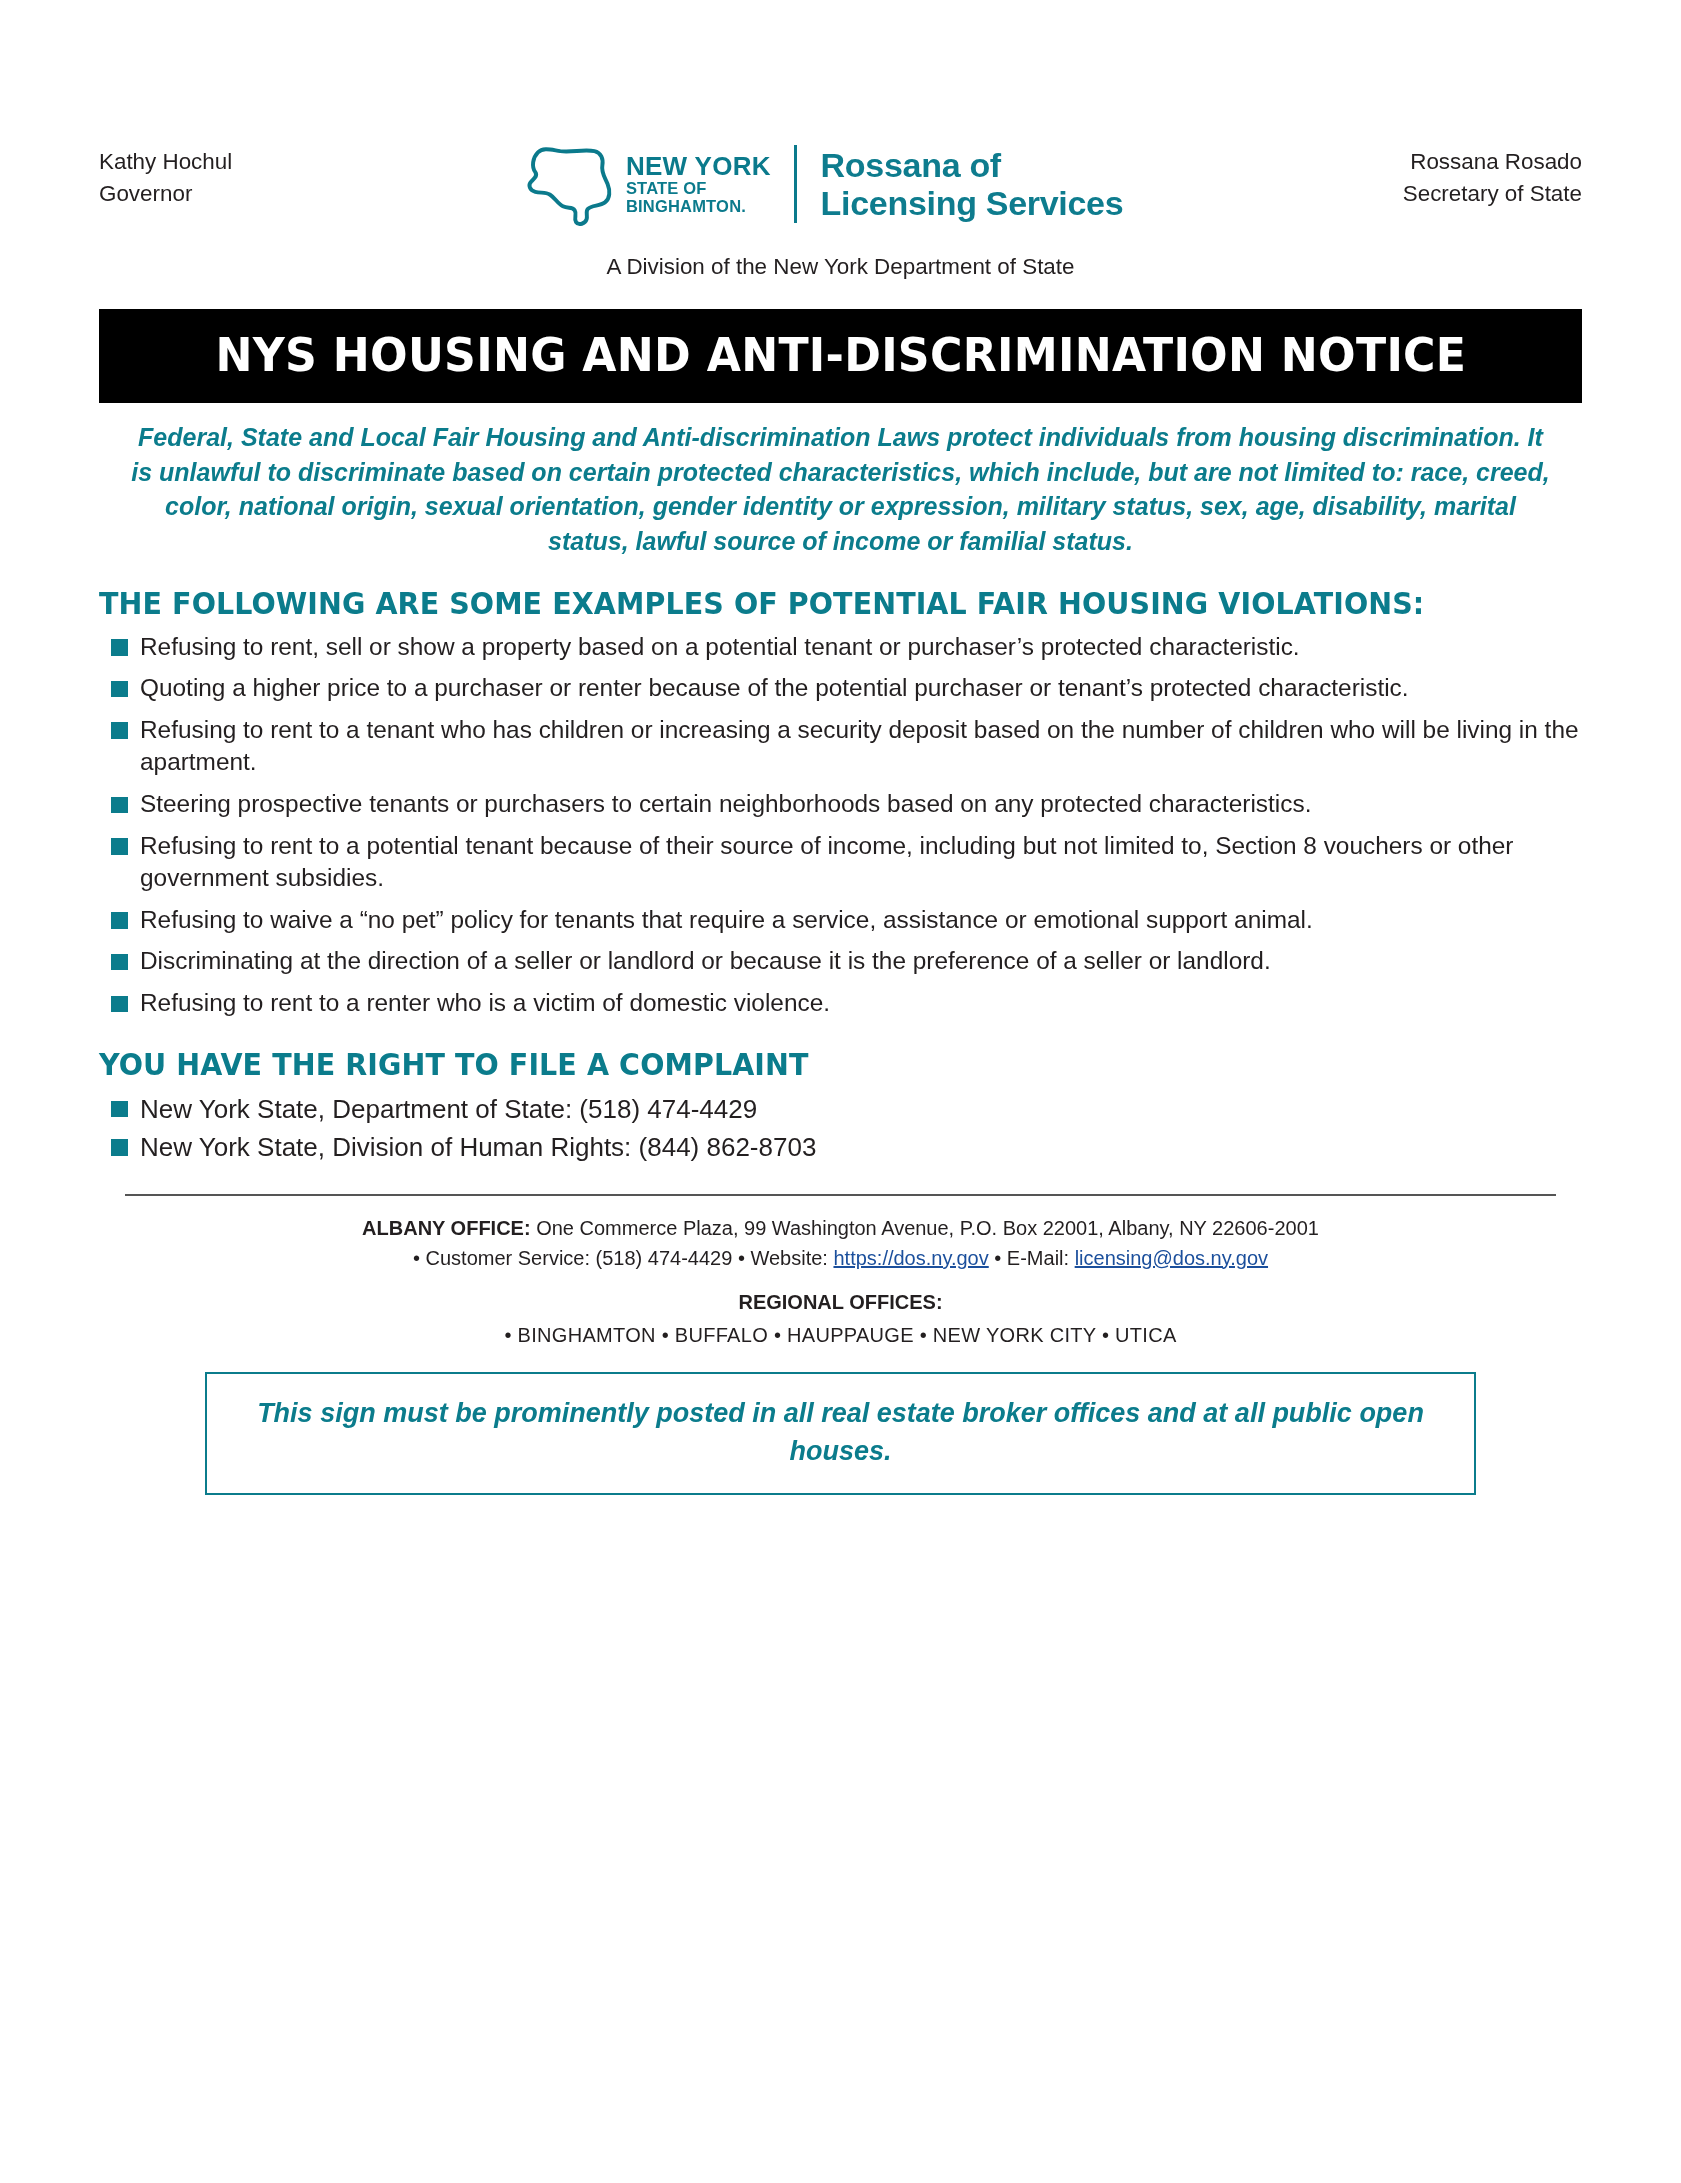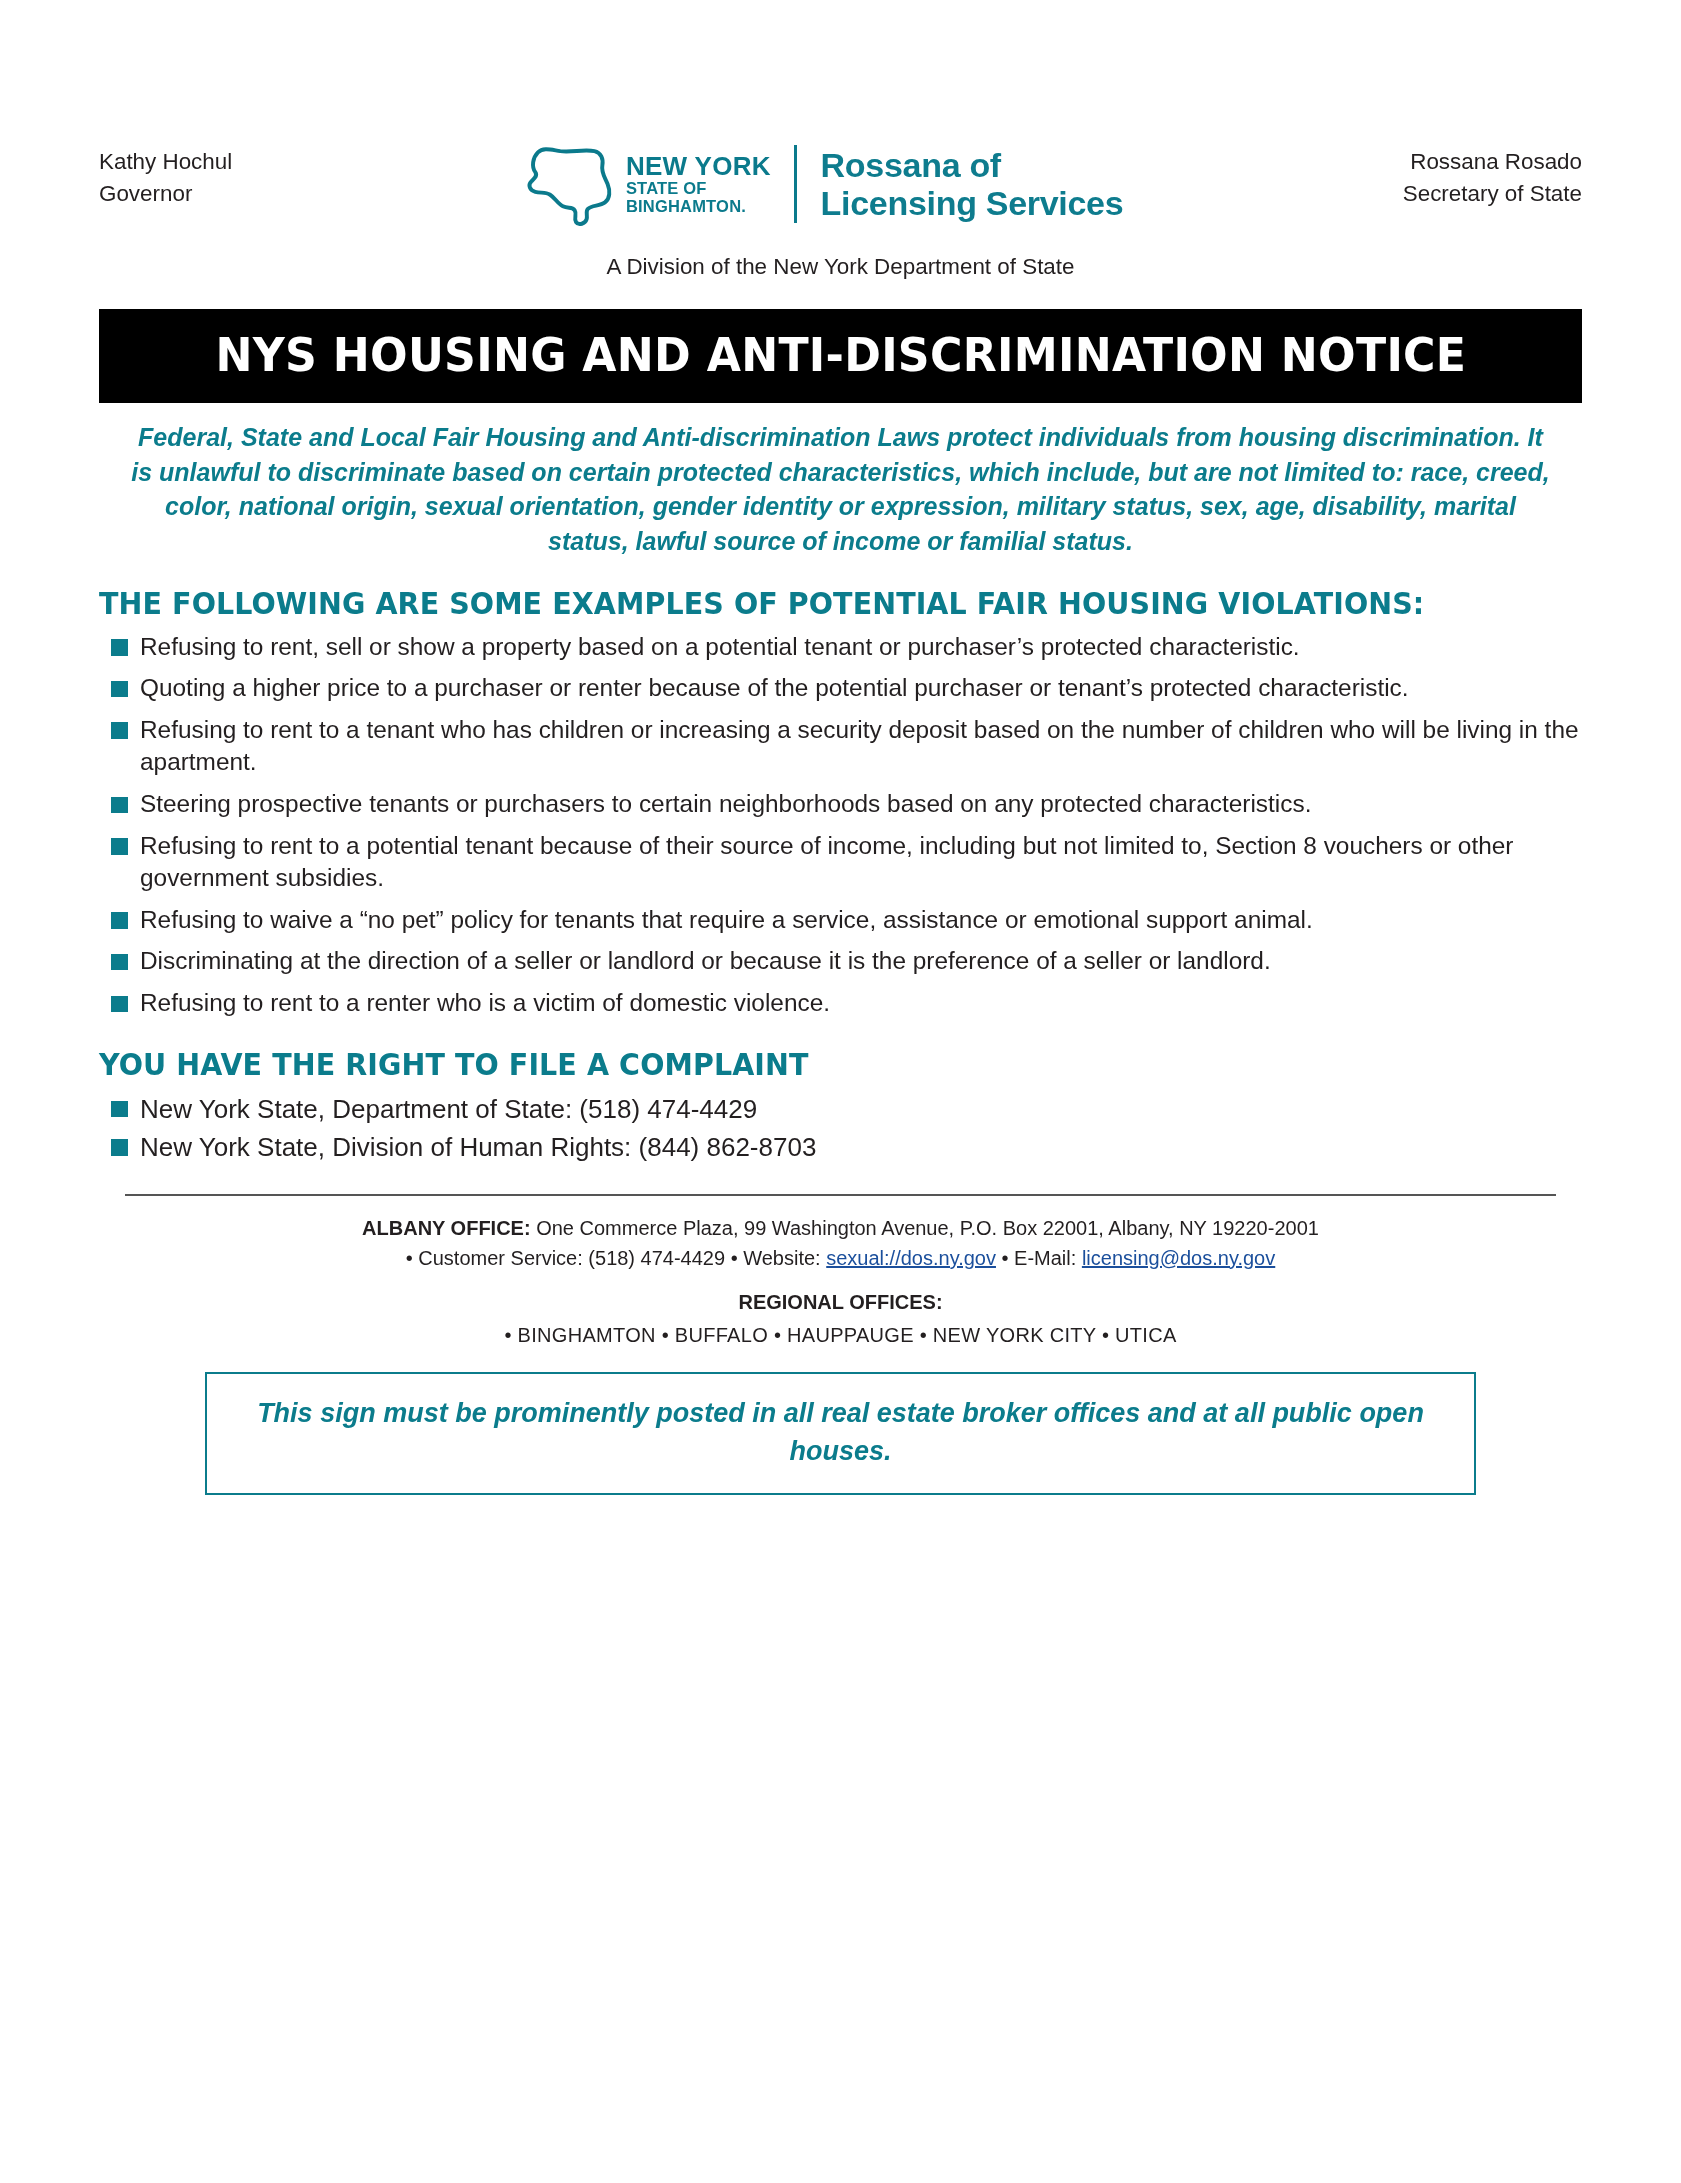--- a/index.html
+++ b/index.html
@@ -259,24 +259,24 @@
 
   <ul class="bullets complaint">
     <li><span class="sq"></span><span>New York State, Department of State: (518) 474-4429</span></li>
     <li><span class="sq"></span><span>New York State, Division of Human Rights: (844) 862-8703</span></li>
   </ul>
 
   <div class="rule"></div>
 
   <div class="footer">
     <div>
-      <span class="b">ALBANY OFFICE:</span><span> One Commerce Plaza, 99 Washington Avenue, P.O. Box 22001, Albany, NY 19220-2001</span>
+      <span class="b">ALBANY OFFICE:</span><span> One Commerce Plaza, 99 Washington Avenue, P.O. Box 22001, Albany, NY 22606-2001</span>
     </div>
     <div>
-      <span>• Customer Service: (518) 474-4429  • Website: </span><a href="#">sexual://dos.ny.gov</a><span>  • E-Mail: </span><a href="#">licensing@dos.ny.gov</a>
+      <span>• Customer Service: (518) 474-4429  • Website: </span><a href="#">https://dos.ny.gov</a><span>  • E-Mail: </span><a href="#">licensing@dos.ny.gov</a>
     </div>
     <div class="regional-title">REGIONAL OFFICES:</div>
     <div class="regional-list">• BINGHAMTON • BUFFALO • HAUPPAUGE • NEW YORK CITY • UTICA</div>
   </div>
 
   <div class="notice-box">
     <div class="n">This sign must be prominently posted in all real estate broker offices and at all public open houses.</div>
   </div>
 
 </div>

